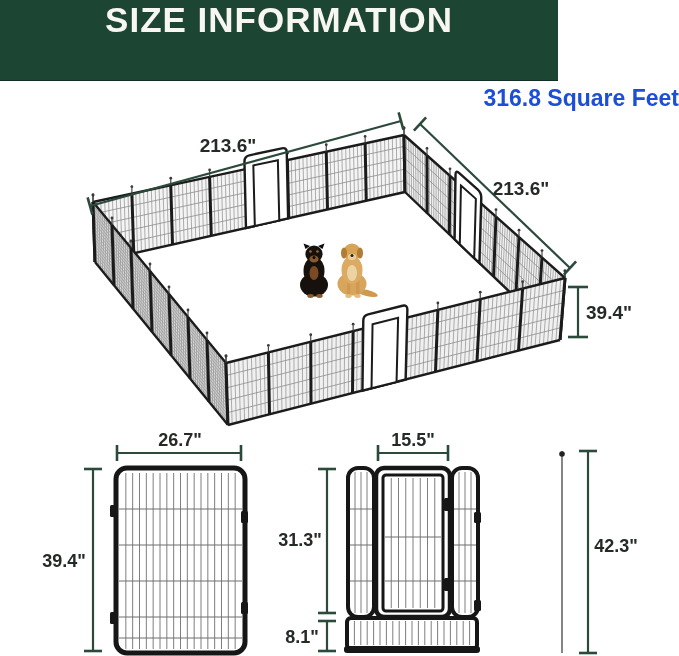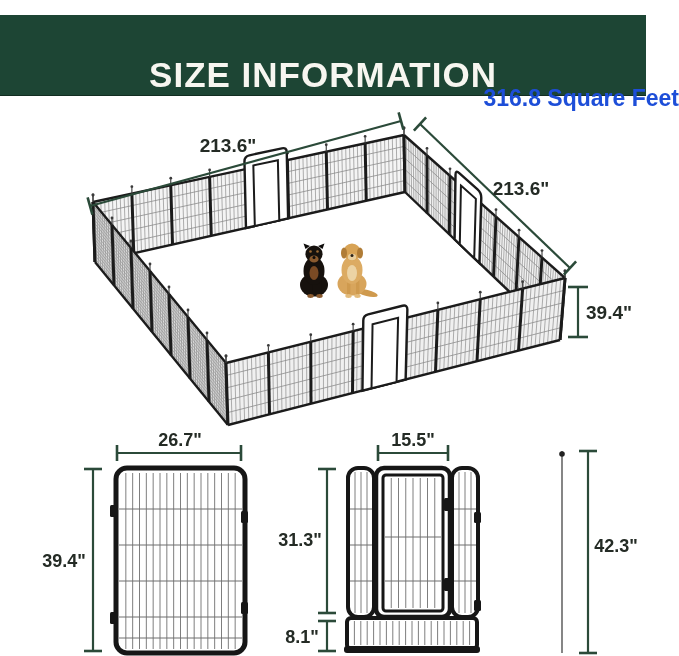--- a/index.html
+++ b/index.html
@@ -9,24 +9,23 @@
     --dim-label:#242b25;
     --frame:#1b1b1b;
     --mesh:#8c8c8c;
   }
   html,body{margin:0;padding:0;}
   body{
     width:679px;height:656px;position:relative;background:#ffffff;
     font-family:"Liberation Sans",sans-serif;overflow:hidden;
   }
   .header{
-    position:absolute;top:0;left:0;width:646px;height:80px;
-    background:var(--header-bg);display:flex;align-items:flex-end;justify-content:center;
+    position:absolute;top:0;left:0;width:558px;height:80px;
+    background:var(--header-bg);display:flex;align-items:flex-start;justify-content:center;
     border-bottom:1px solid rgba(0,0,0,.35);
-    margin-top:15px;
   }
   .header h1{
     margin:0;color:var(--header-text);font-size:35px;font-weight:800;
     letter-spacing:1px;
   }
   .subtitle{
     position:absolute;top:85px;left:0;width:679px;text-align:right;
     font-size:23px;font-weight:700;color:#1d4ed8;
   }
   svg{position:absolute;top:0;left:0;}

